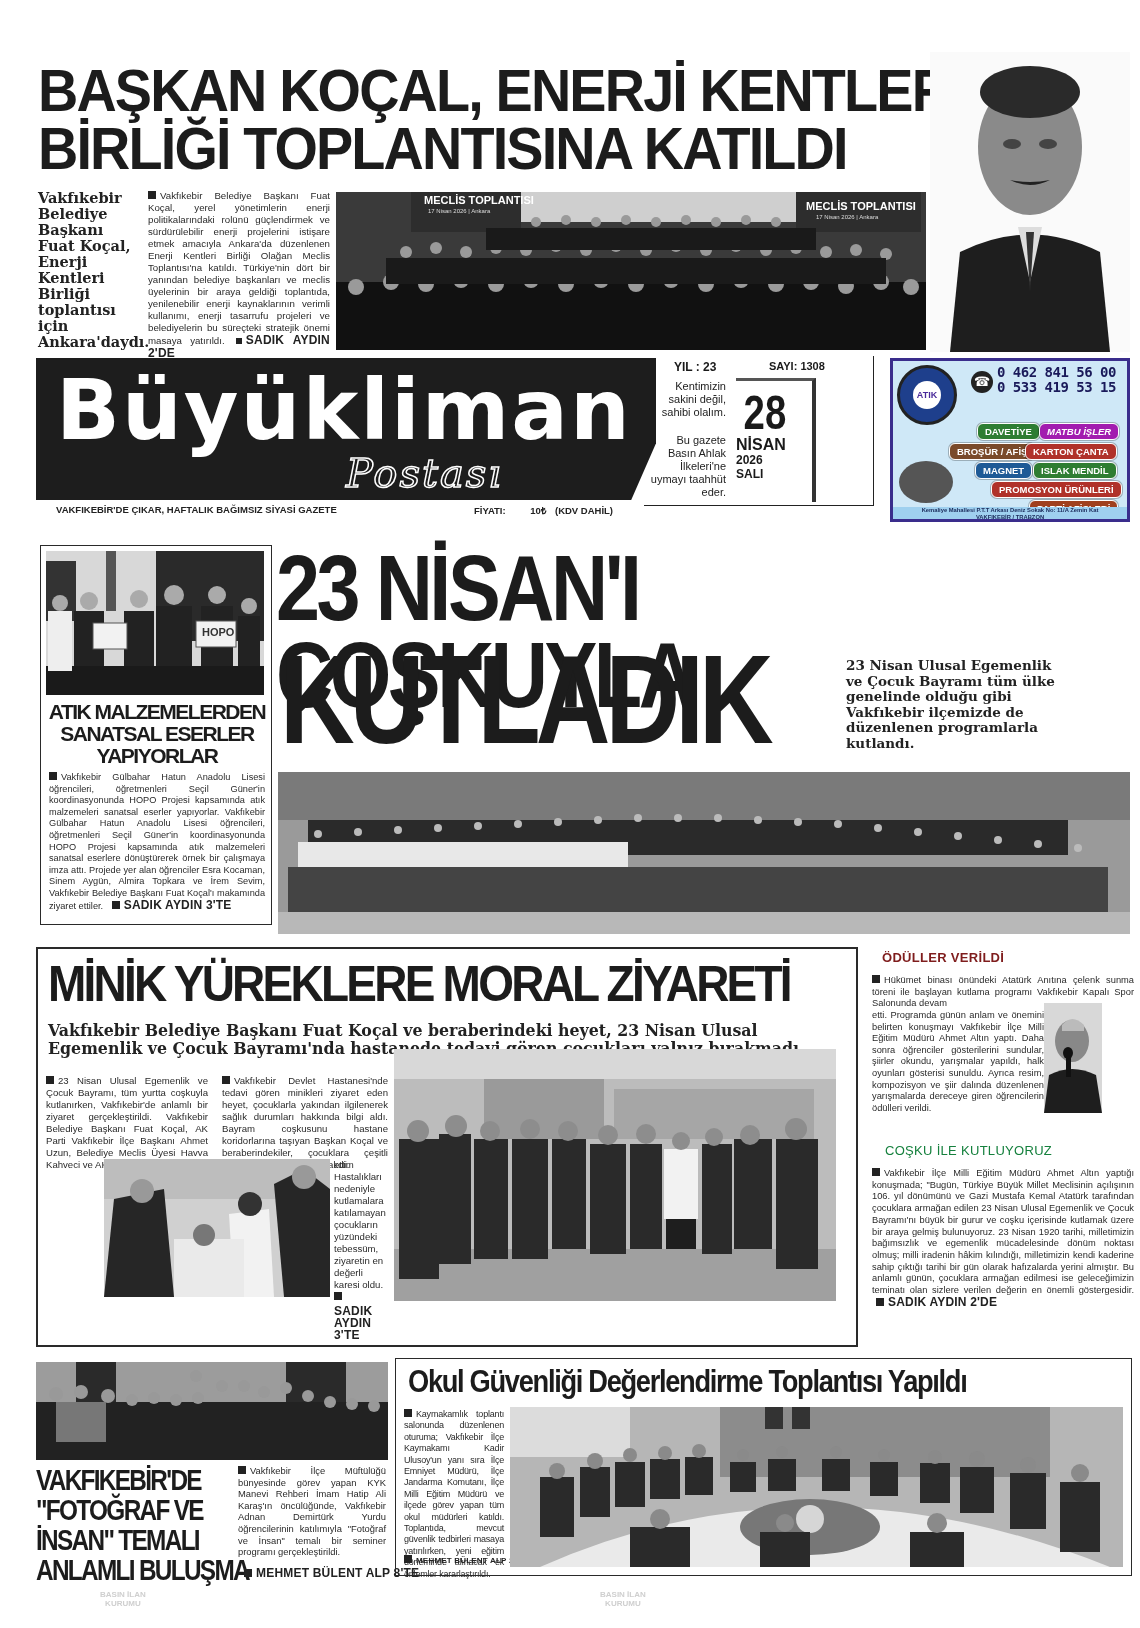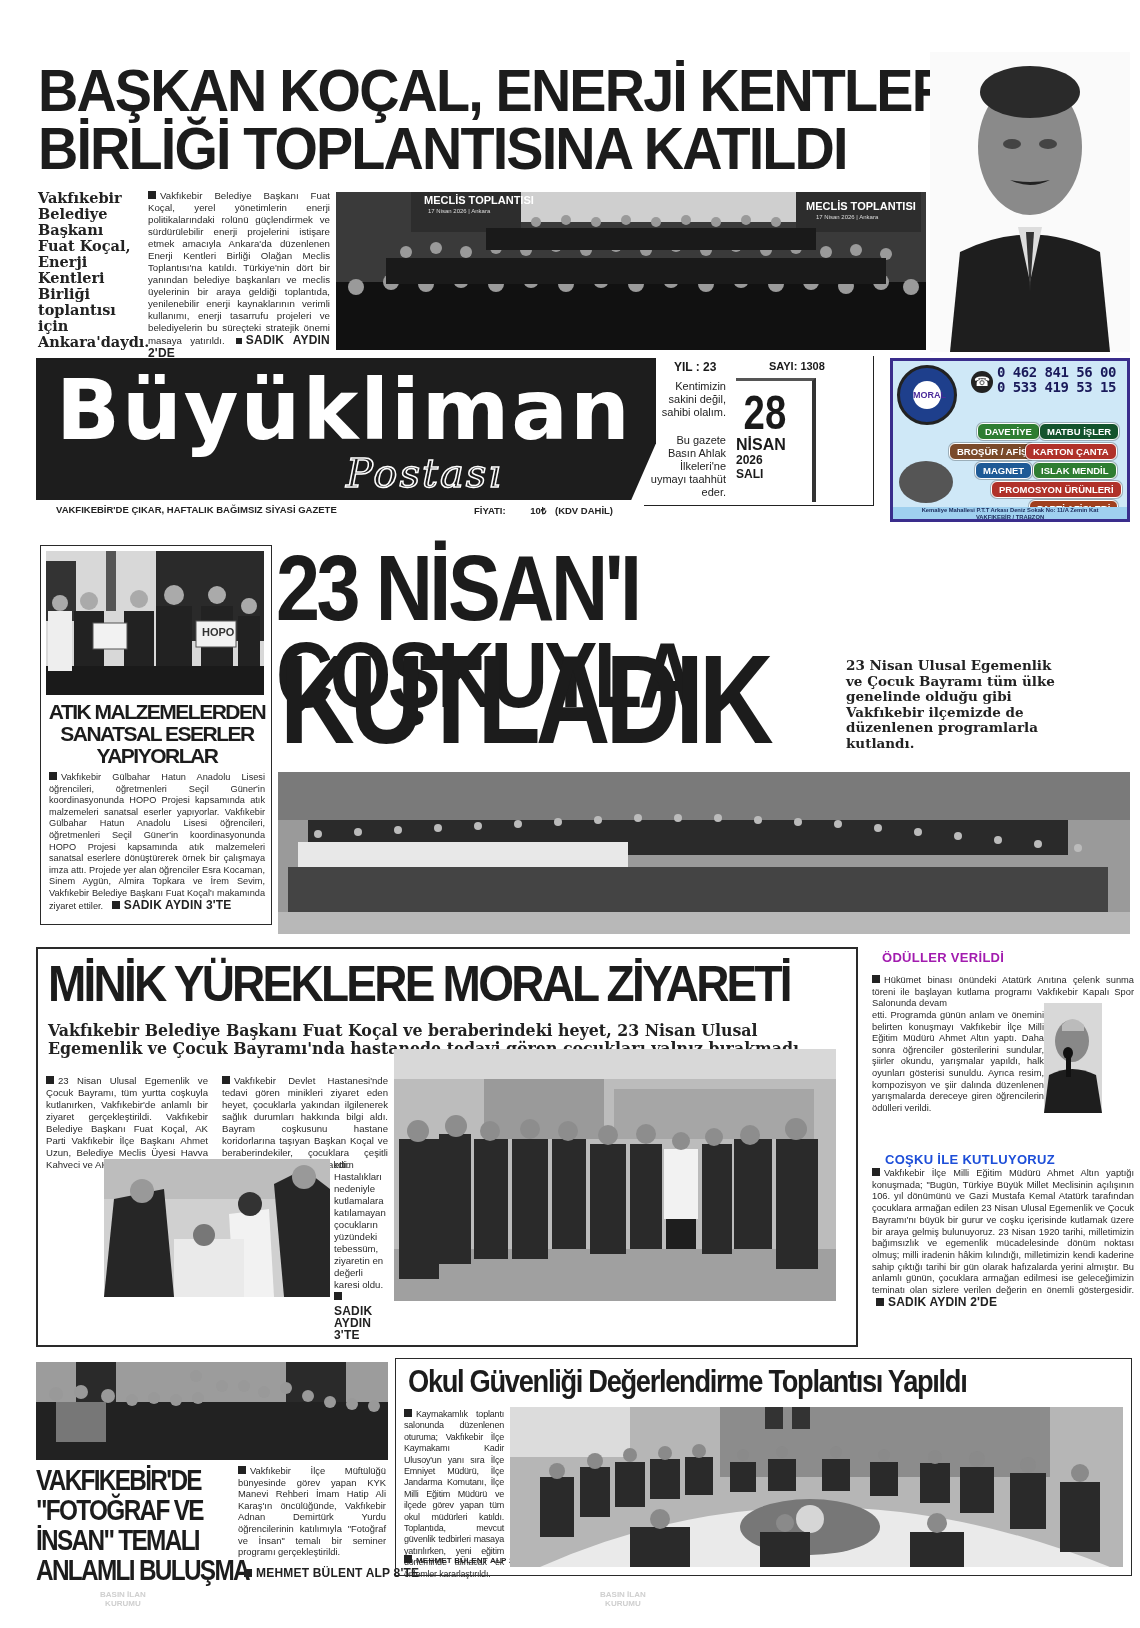--- a/index.html
+++ b/index.html
@@ -156,28 +156,28 @@
   <div class="abs" style="left:700px; top:20px; width:80px; height:124px; border-top:3px solid #555; border-right:4px solid #333; text-align:left;">
     <div style="font-size:48px; font-weight:bold; line-height:48px; margin-top:8px; transform:scaleX(0.8);">28</div>
     <div style="font-size:16px; font-weight:bold; line-height:16px;">NİSAN</div>
     <div style="font-size:12px; font-weight:bold; line-height:14px;">2026</div>
     <div style="font-size:12px; font-weight:bold; line-height:14px;">SALI</div>
   </div>
 </section>
 
 <section class="abs" style="left:890px; top:358px; width:240px; height:164px; border:3px solid #3a2d8c; background:#cfe8f7; overflow:hidden;">
   <div class="abs" style="left:4px; top:4px; width:60px; height:60px; border-radius:50%; background:#1e3f8c; border:3px solid #222;">
-    <div class="abs" style="left:13px; top:13px; width:28px; height:28px; border-radius:50%; background:#fff; color:#4a2a9a; font-size:9px; font-weight:bold; text-align:center; line-height:28px;">MORAL</div>
+    <div class="abs" style="left:13px; top:13px; width:28px; height:28px; border-radius:50%; background:#fff; color:#4a2a9a; font-size:9px; font-weight:bold; text-align:center; line-height:28px;">ATIK</div>
   </div>
   <div class="abs" style="left:78px; top:10px; width:22px; height:22px; border-radius:50%; background:#222; color:#fff; text-align:center; line-height:22px; font-size:13px;">☎</div>
   <div class="abs" style="left:104px; top:4px; font-size:14px; font-weight:bold; color:#1a1a5a; line-height:15px; font-family:'DejaVu Sans Mono', monospace; letter-spacing:-0.5px;">0 462 841 56 00</div>
   <div class="abs" style="left:104px; top:19px; font-size:14px; font-weight:bold; color:#1a1a5a; line-height:15px; font-family:'DejaVu Sans Mono', monospace; letter-spacing:-0.5px;">0 533 419 53 15</div>
 
   <div class="ad-btn" style="left:84px; top:62px; background:#2e7d32;">DAVETİYE</div>
-  <div class="ad-btn" style="left:146px; top:62px; background:#14532d;">MATBU İŞLER</div>
+  <div class="ad-btn" style="left:146px; top:62px; background:#a21caf;font-style:italic;">MATBU İŞLER</div>
   <div class="ad-btn" style="left:56px; top:82px; background:#7a4a2a;">BROŞÜR / AFİŞ</div>
   <div class="ad-btn" style="left:132px; top:82px; background:#b0322a;">KARTON ÇANTA</div>
   <div class="ad-btn" style="left:82px; top:101px; background:#1e5a96;">MAGNET</div>
   <div class="ad-btn" style="left:140px; top:101px; background:#2e7d32;">ISLAK MENDİL</div>
   <div class="ad-btn" style="left:98px; top:120px; background:#b0322a;">PROMOSYON ÜRÜNLERİ</div>
   <div class="ad-btn" style="left:136px; top:139px; background:#a0401e;">PARTİ AFİŞLERİ</div>
 
   <div class="abs" style="left:6px; top:100px; width:54px; height:42px; border-radius:50%; background:#555;"></div>
 
   <div class="abs" style="left:0; top:146px; width:234px; background:#9fd0ef; font-size:5.8px; font-weight:bold; color:#1a2a5a; text-align:center; line-height:7px;">
@@ -331,39 +331,39 @@
           <circle cx="287" cy="92" r="9"></circle>
           <circle cx="320" cy="88" r="9"></circle>
         <circle cx="356" cy="86" r="10"></circle>
           <circle cx="402" cy="80" r="11"></circle>
       </g>
     </svg>
   </div>
 </section>
 
 <section>
-  <div class="abs" style="left:882px; top:950px; font-size:13px; font-weight:900; color:#a21caf; letter-spacing:0.3px;">ÖDÜLLER VERİLDİ</div>
+  <div class="abs" style="left:882px; top:950px; font-size:13px; font-weight:900; color:#7f1d1d; letter-spacing:0.3px;">ÖDÜLLER VERİLDİ</div>
   <div class="abs body-text" style="left:872px; top:975px; width:262px; font-size:9.3px; line-height:11.6px;">
     <span class="bullet"></span><span>Hükümet binası önündeki Atatürk Anıtına çelenk sunma töreni ile başlayan kutlama programı Vakfıkebir Kapalı Spor Salonunda devam</span>
   </div>
   <div class="abs body-text" style="left:872px; top:1010px; width:172px; font-size:9.3px; line-height:11.6px;">etti. Programda günün anlam ve önemini belirten konuşmayı Vakfıkebir İlçe Milli Eğitim Müdürü Ahmet Altın yaptı. Daha sonra öğrenciler gösterilerini sundular, şiirler okundu, yarışmalar yapıldı, halk oyunları gösterisi sunuldu. Ayrıca resim, kompozisyon ve şiir dalında düzenlenen yarışmalarda dereceye giren öğrencilerin ödülleri verildi.</div>
   <div class="abs photo" style="left:1044px; top:1003px; width:58px; height:110px;">
     <svg viewBox="0 0 58 110" preserveAspectRatio="none">
       <rect width="58" height="110" fill="#d8d8d8"></rect>
       <ellipse cx="28" cy="38" rx="17" ry="21" fill="#888"></ellipse>
       <path d="M18 22 Q28 10 40 22 L40 28 L18 28Z" fill="#bbb"></path>
       <path d="M0 110 L5 72 Q28 60 52 72 L58 110Z" fill="#1e1e1e"></path>
       <rect x="22" y="52" width="5" height="22" fill="#111"></rect>
       <ellipse cx="24" cy="50" rx="5" ry="6" fill="#111"></ellipse>
     </svg>
   </div>
 </section>
 
 <section>
-  <div class="abs" style="left:885px; top:1143px; font-size:13px; font-weight:700; color:#1d4ed8; letter-spacing:0.3px;margin-top:9px;">COŞKU İLE KUTLUYORUZ</div>
+  <div class="abs" style="left:885px; top:1143px; font-size:13px; font-weight:400; color:#15803d; letter-spacing:0.3px;">COŞKU İLE KUTLUYORUZ</div>
   <div class="abs body-text" style="left:872px; top:1168px; width:262px; font-size:9.3px; line-height:11.7px;">
     <span class="bullet"></span><span>Vakfıkebir İlçe Milli Eğitim Müdürü Ahmet Altın yaptığı konuşmada; "Bugün, Türkiye Büyük Millet Meclisinin açılışının 106. yıl dönümünü ve Gazi Mustafa Kemal Atatürk tarafından çocuklara armağan edilen 23 Nisan Ulusal Egemenlik ve Çocuk Bayramı'nı büyük bir gurur ve coşku içerisinde kutlamak üzere bir araya gelmiş bulunuyoruz. 23 Nisan 1920 tarihi, milletimizin bağımsızlık ve egemenlik mücadelesinde dönüm noktası olmuş; milli iradenin hâkim kılındığı, milletimizin kendi kaderine sahip çıktığı tarihi bir gün olarak hafızalarda yerini almıştır. Bu anlamlı günün, çocuklara armağan edilmesi ise geleceğimizin teminatı olan sizlere verilen değerin en önemli göstergesidir.</span>
     <span class="bullet" style="margin-left:4px;"></span><span class="byline">SADIK AYDIN 2'DE</span>
   </div>
 </section>
 
 <section>
   <div class="abs photo" style="left:36px; top:1362px; width:352px; height:98px;">
     <svg viewBox="0 0 352 98" preserveAspectRatio="none">
       <rect width="352" height="98" fill="#9c9c9c"></rect>

